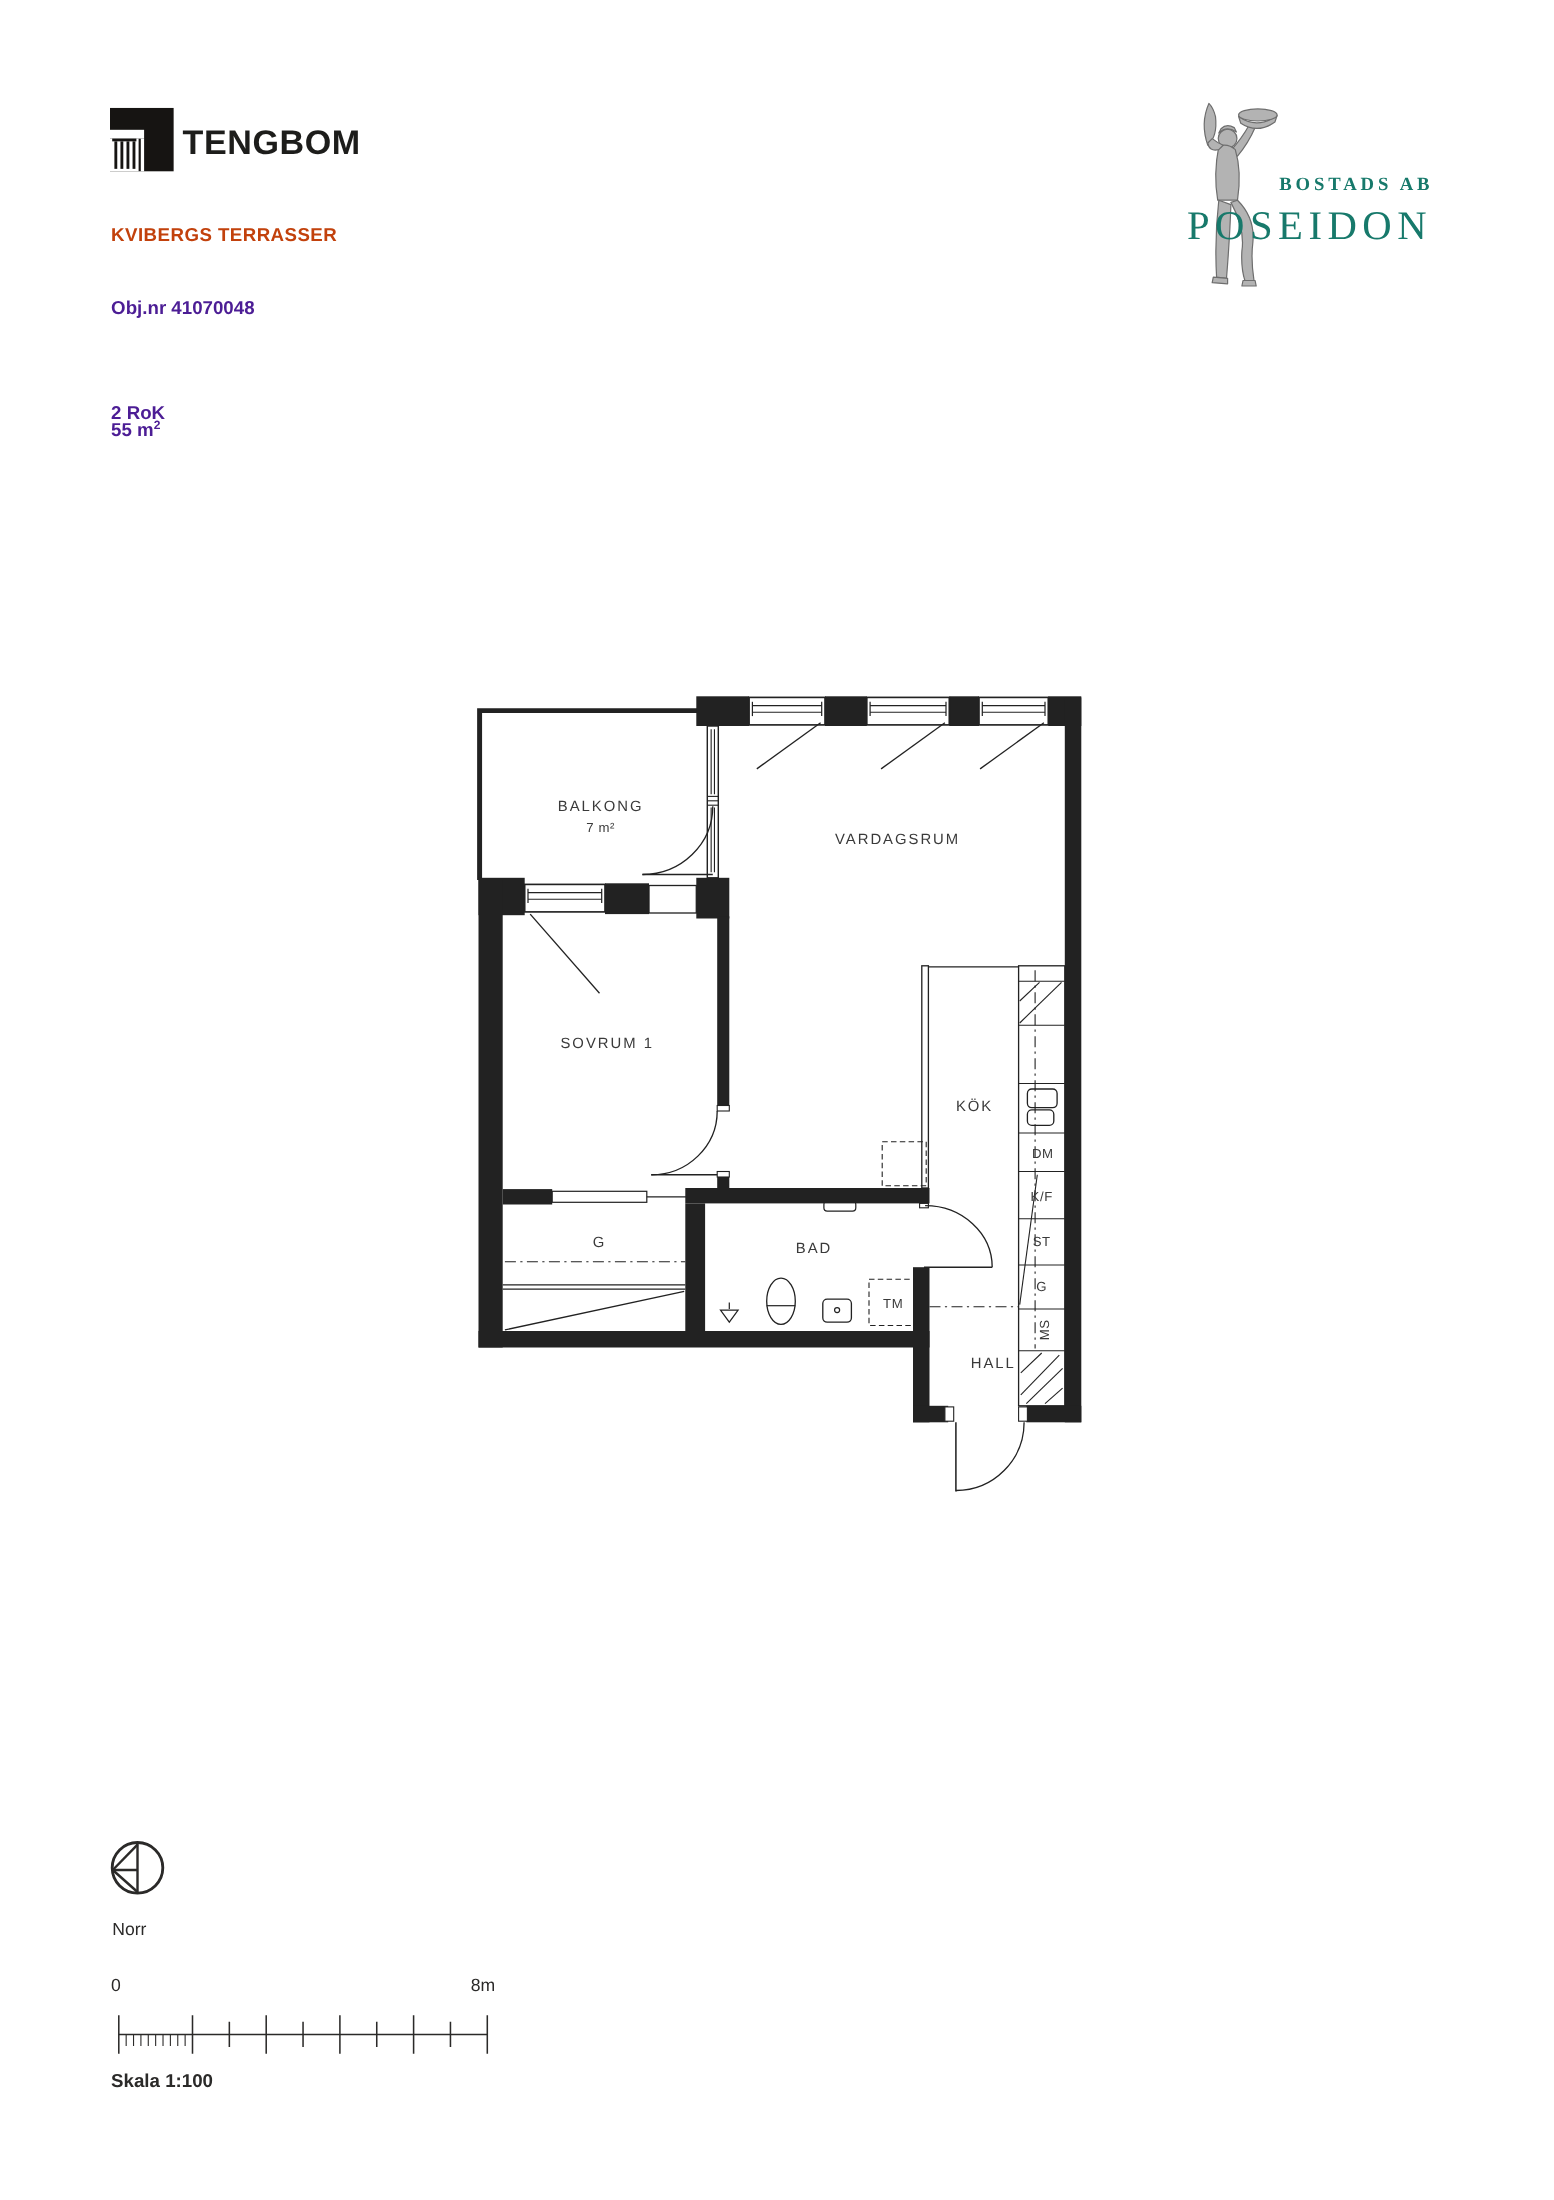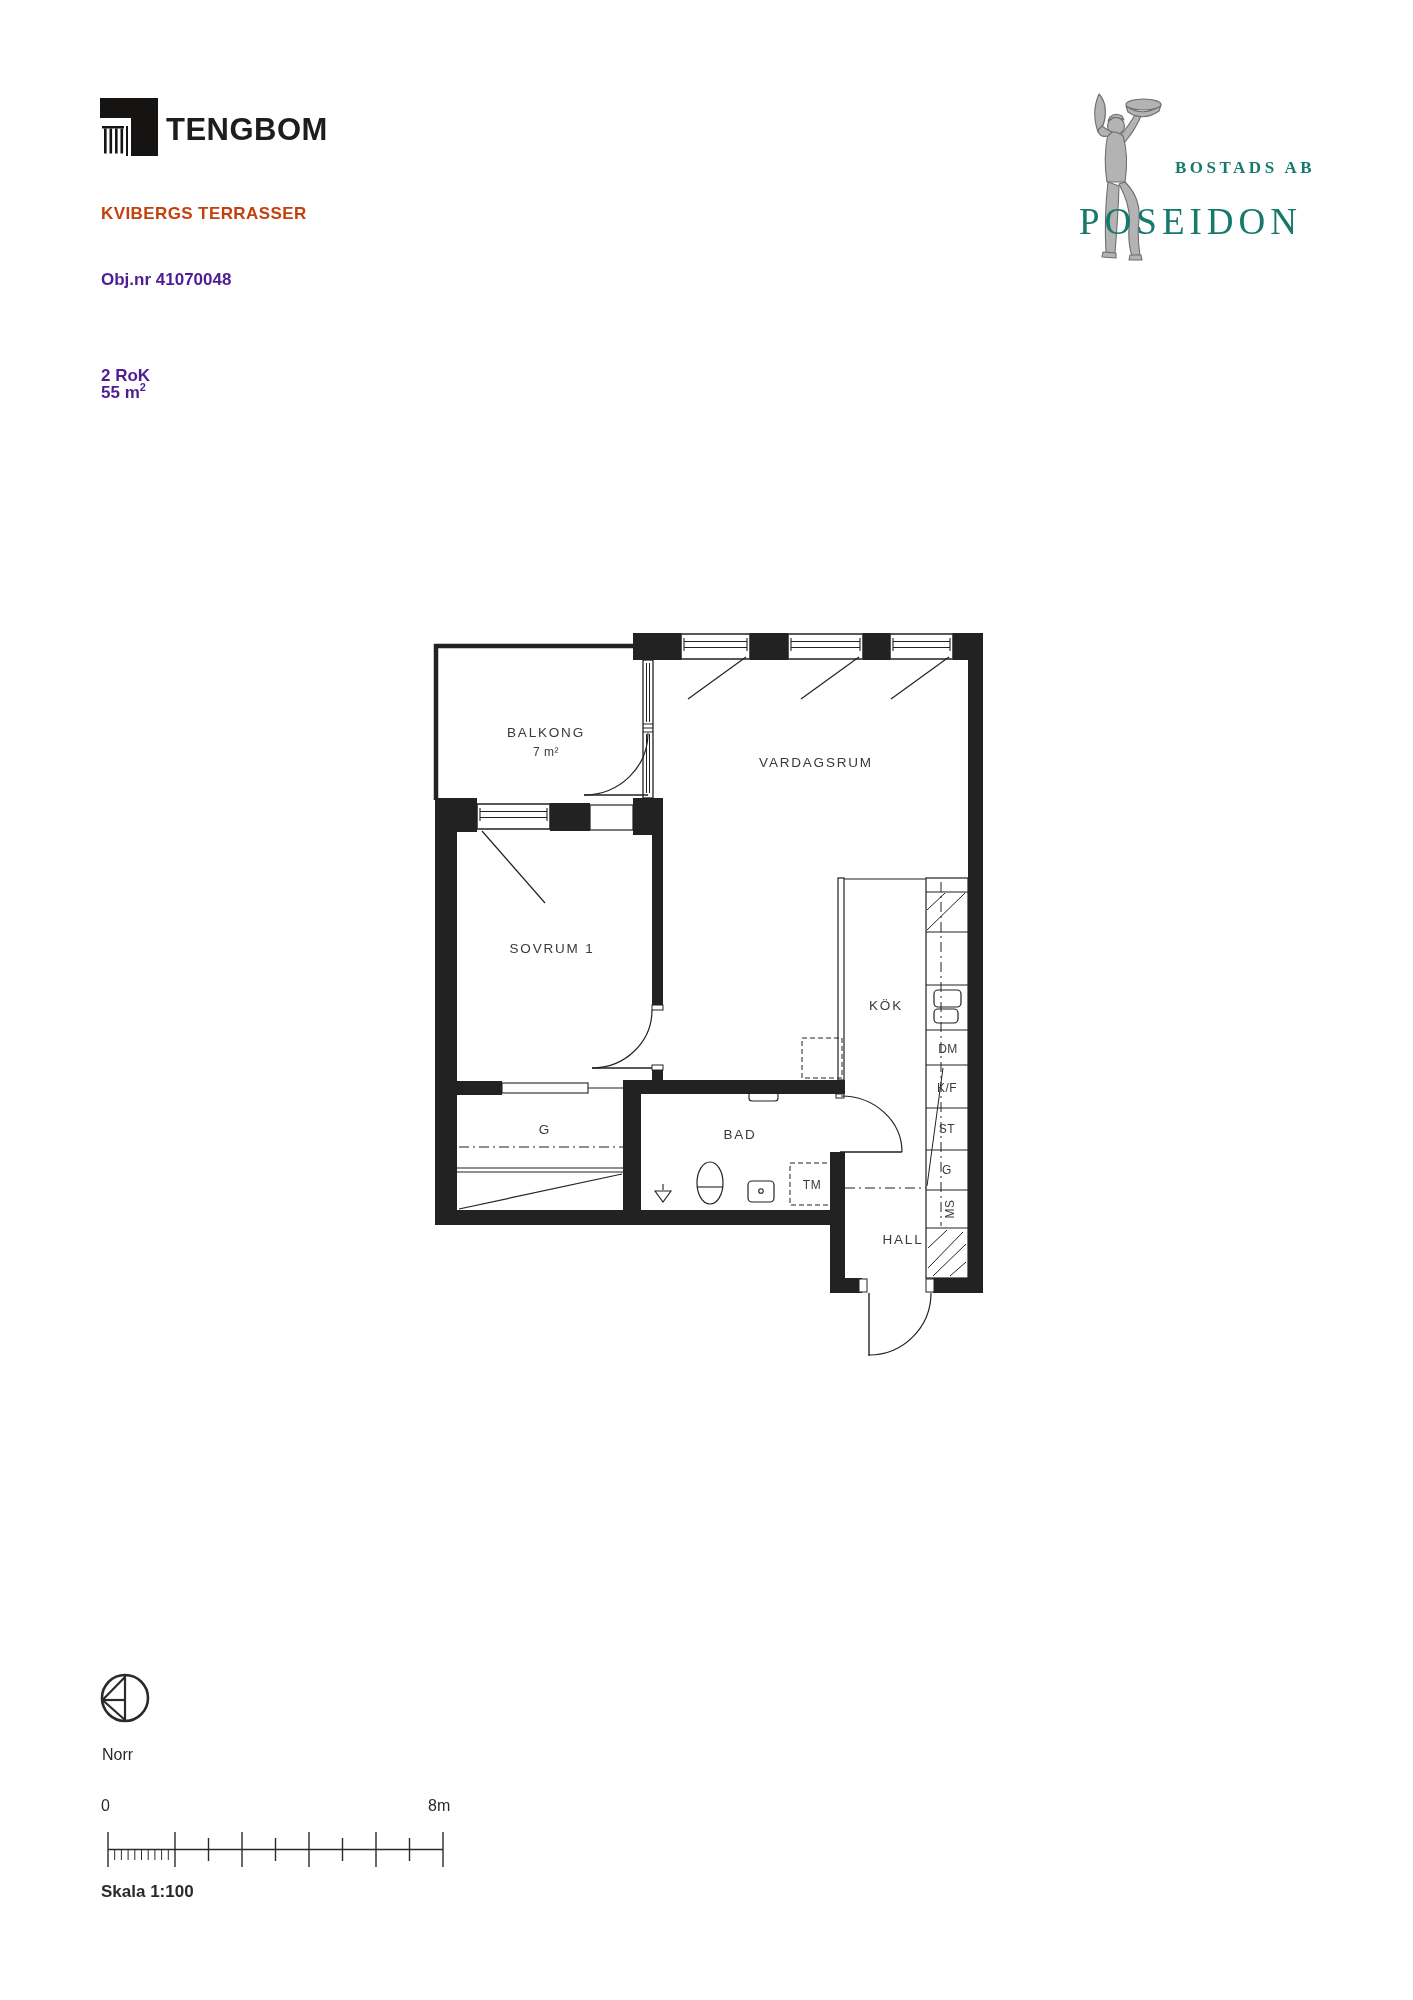--- a/index.html
+++ b/index.html
@@ -5,21 +5,21 @@
   html,body{margin:0;padding:0;background:#ffffff;}
   #page{position:relative;width:1413px;height:2000px;background:#fff;overflow:hidden;
         font-family:"Liberation Sans",sans-serif;color:#1d1d1b;}
   .abs{position:absolute;}
   
   .tengbom-word{font-size:31px;font-weight:700;letter-spacing:.5px;color:#1d1d1b;}
   .h-line{font-size:17px;font-weight:700;letter-spacing:.4px;color:#c2410c;}
   .h-line2{font-size:17px;font-weight:700;color:#4c1d95;}
   sup{font-size:11px;}
   
-  .pos-small{font-family:"Liberation Serif",serif;font-size:17px;letter-spacing:3.5px;font-weight:600;margin-left:12px;}
+  .pos-small{font-family:"Liberation Serif",serif;font-size:17px;letter-spacing:3.5px;font-weight:600;}
   .pos-big{font-family:"Liberation Serif",serif;font-size:37px;letter-spacing:5px;font-weight:500;}
   
   .legend-txt{font-size:16px;color:#2b2a29;}
   .scale-txt{font-size:17px;color:#2b2a29;font-weight:600;}
   svg text{font-family:"Liberation Sans",sans-serif;fill:#3a3a3a;}
   .room-lbl{font-size:13.5px;letter-spacing:1.8px;}
   .small-lbl{font-size:12px;letter-spacing:.5px;}
 </style>
 </head>
 <body>
@@ -67,21 +67,21 @@
         <path d="M23 96 Q19 130 21 166 L30 167 Q33 130 34 100 Z"></path>
 
         <path d="M34 98 Q47 122 44 142 Q43 158 47 170 L55 169 Q52 150 54 134 Q56 112 40 96 Z"></path>
 
         <path d="M18 166 L31 167 L31 172 L17 171 Z"></path>
         <path d="M45 169 L56 169 L57 174 L44 174 Z"></path>
       </g>
     </svg>
   </div>
   <div class="abs pos-small" style="left:1163px;top:158px;color:#17796b;">BOSTADS AB</div>
-  <div class="abs pos-big" style="left:1079px;top:200px;color:#17796b;">POSEIDON</div>
+  <div class="abs pos-big" style="left:1079px;top:184px;color:#17796b;">POSEIDON</div>
 
   <div class="abs" style="left:420px;top:600px;width:580px;height:780px;">
   <svg width="580" height="780" viewBox="420 600 580 780">
 
     <g>
       <polyline points="436,800 436,646 634,646" fill="none" stroke="#222" stroke-width="4.5"></polyline>
     </g>
 
     <g fill="#222" stroke="none">
 

